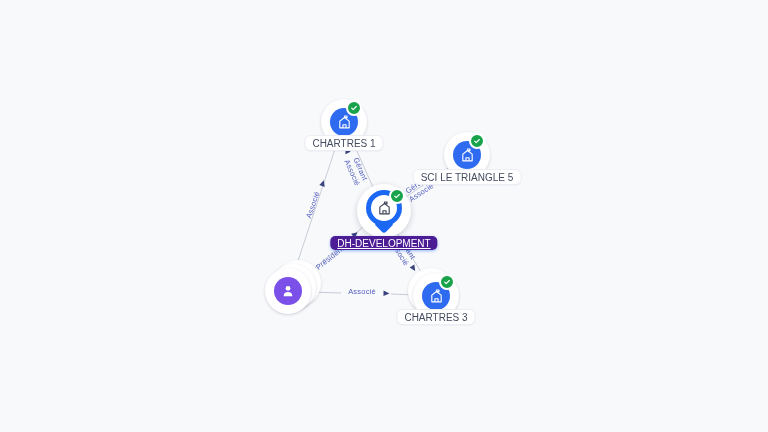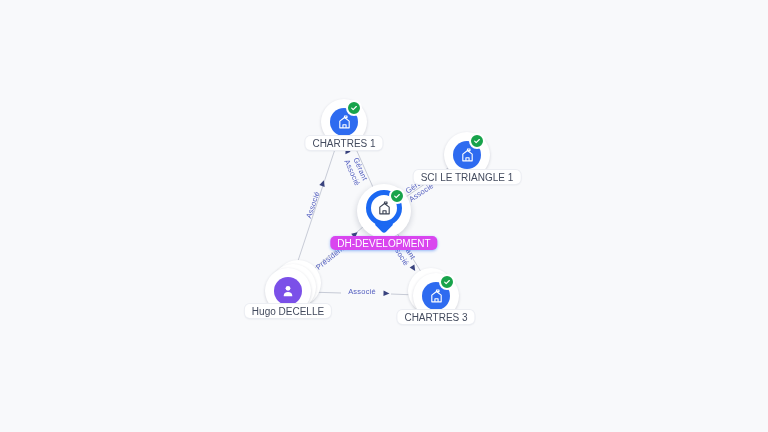--- a/index.html
+++ b/index.html
@@ -71,22 +71,23 @@
   .pill{
     position:absolute;z-index:3;
     transform:translate(-50%,-50%);
     background:#fff;color:#434b5e;
     font-size:10px;font-weight:500;
     padding:2px 7px 1px;border-radius:5px;
     box-shadow:0 0 0 1px #eceef3, 0 1px 2px rgba(25,35,65,.12);
     white-space:nowrap;cursor:pointer;
   }
   .pill.selected{
-    background:#d946ef;color:#fff;
+    background:#4c1d95;color:#fff;
     box-shadow:0 1px 3px rgba(27,104,242,.45);
+    text-decoration:underline;
   }
 </style>
 </head>
 <body>
 
 <div class="canvas">
 
   <svg class="edges" width="768" height="432">
     <line x1="344" y1="122" x2="384" y2="212"></line>
     <line x1="384" y1="212" x2="467" y2="155"></line>
@@ -202,18 +203,17 @@
       </svg>
     </div>
     <div class="vbadge" style="right:6px;top:4px">
       <svg width="8" height="8" viewBox="0 0 24 24">
           <path d="M5 12.5l4.5 4.5L19 7.5" fill="none" stroke="#fff" stroke-width="3.4" stroke-linecap="round" stroke-linejoin="round"></path>
         </svg>
     </div>
   </div>
 
   <div class="pill" style="left:344px;top:143px">CHARTRES 1</div>
-  <div class="pill" style="left:467px;top:177px">SCI LE TRIANGLE 1</div>
+  <div class="pill" style="left:467px;top:177px">SCI LE TRIANGLE 5</div>
   <div class="pill selected" style="left:384px;top:243px">DH-DEVELOPMENT</div>
-  <div class="pill" style="left:288px;top:311px">Hugo DECELLE</div>
   <div class="pill" style="left:436px;top:317px">CHARTRES 3</div>
 
 </div>
 
 </body></html>

